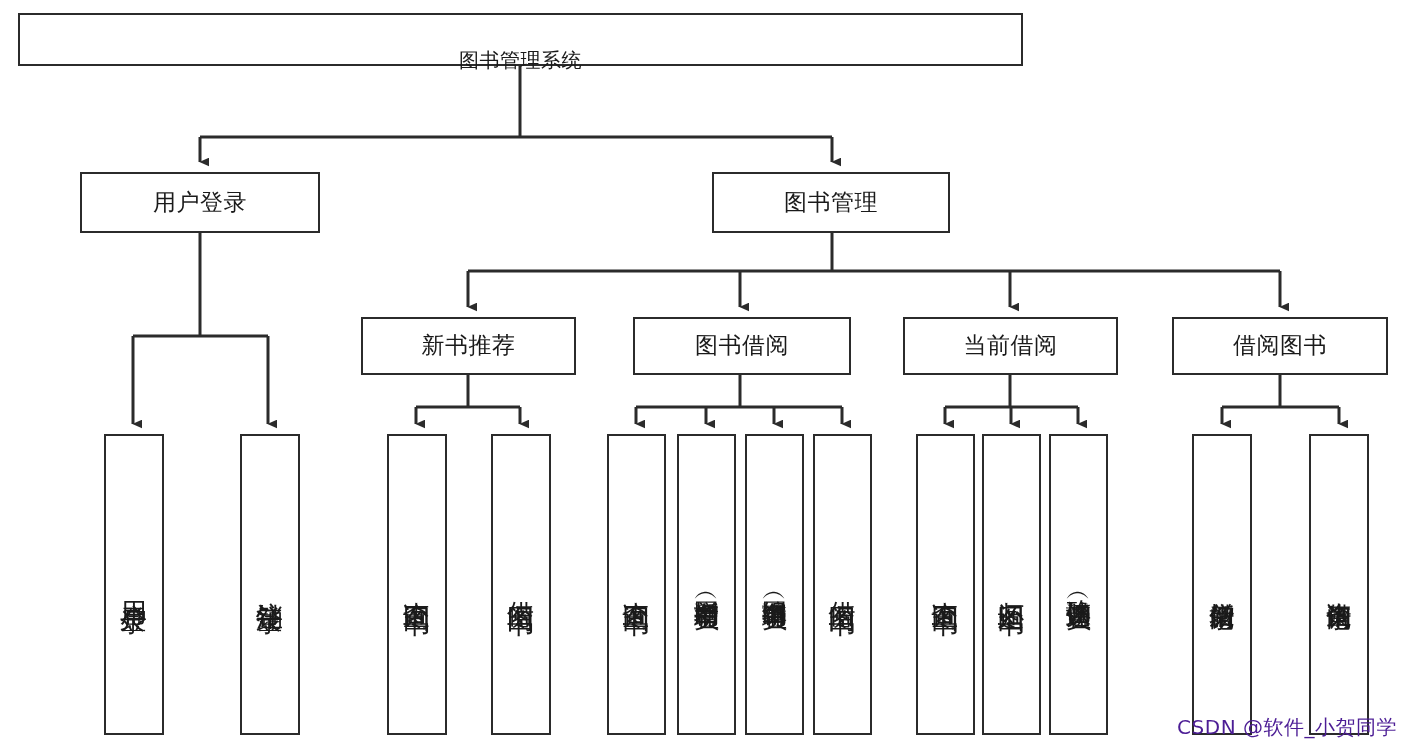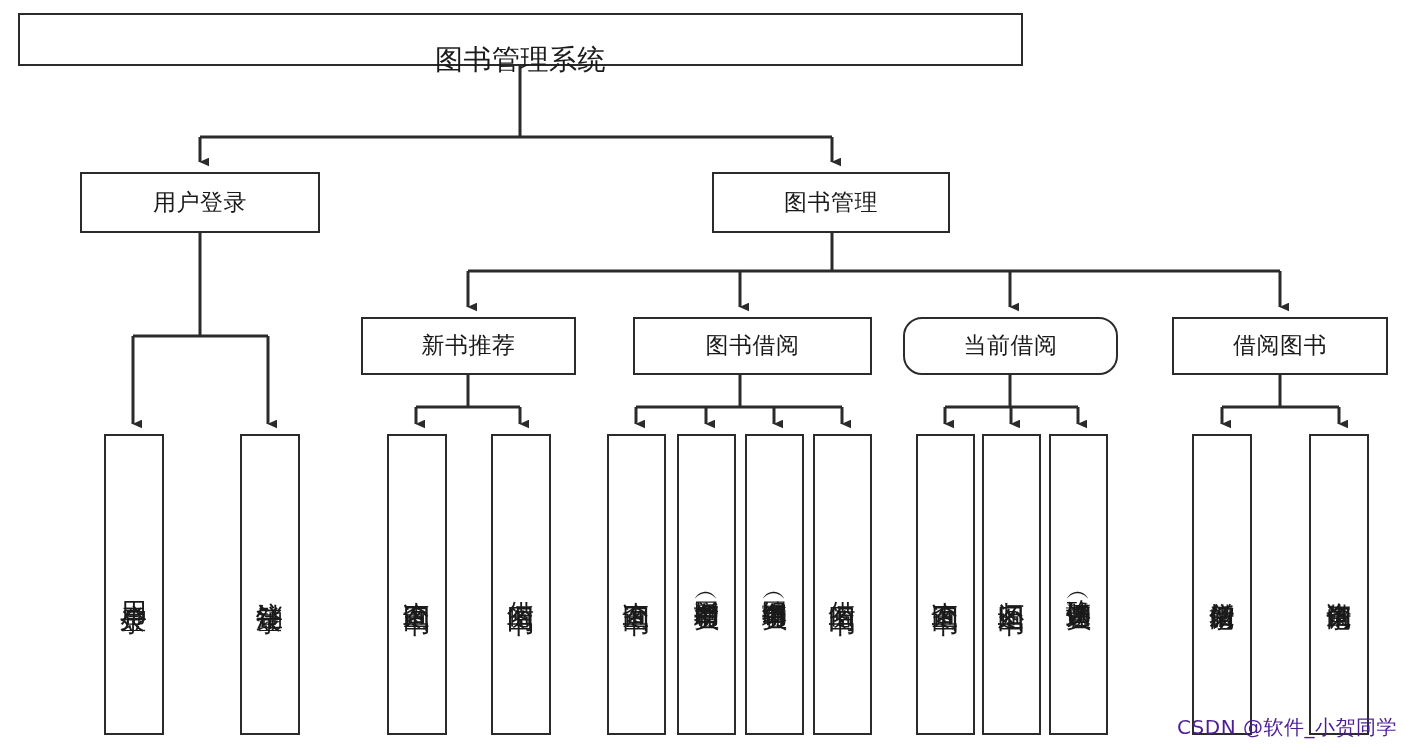--- a/index.html
+++ b/index.html
@@ -42,21 +42,21 @@
     line-height: 1.12;
     text-align: center;
     white-space: nowrap;
     letter-spacing: 0.5px;
   }
   
   .node.horiz .node-label {
     font-size: 23px;
   }
   .node.root .node-label {
-    font-size: 28px;
+    font-size: 20px;
     margin-top: 41px;
   }
   
   .node.vert {
     align-items: center;
     justify-content: center;
     padding: 4px 0;
   }
   .node.vert .node-label {
     writing-mode: vertical-rl;
@@ -146,24 +146,24 @@
   <div class="node horiz" style="left:80px; top:172px; width:240px; height:61px;">
     <span class="node-label">用户登录</span>
   </div>
   <div class="node horiz" style="left:361px; top:317px; width:215px; height:58px;">
     <span class="node-label">新书推荐</span>
   </div>
 
   <div class="node horiz" style="left:712px; top:172px; width:238px; height:61px;">
     <span class="node-label">图书管理</span>
   </div>
-  <div class="node horiz" style="left:633px; top:317px; width:239px; height:58px;">
+  <div class="node horiz" style="left:633px; top:317px; width:218px; height:58px;">
     <span class="node-label">图书借阅</span>
   </div>
-  <div class="node horiz" style="left:903px; top:317px; width:215px; height:58px;border-radius:19px;">
+  <div class="node horiz" style="left:903px; top:317px; width:215px; height:58px;">
     <span class="node-label">当前借阅</span>
   </div>
   <div class="node horiz" style="left:1172px; top:317px; width:216px; height:58px;">
     <span class="node-label">借阅图书</span>
   </div>
 
   <div class="node vert" style="left:104px; top:434px; width:60px; height:301px;">
     <span class="node-label">用户登录</span>
   </div>
   <div class="node vert" style="left:240px; top:434px; width:60px; height:301px;">

